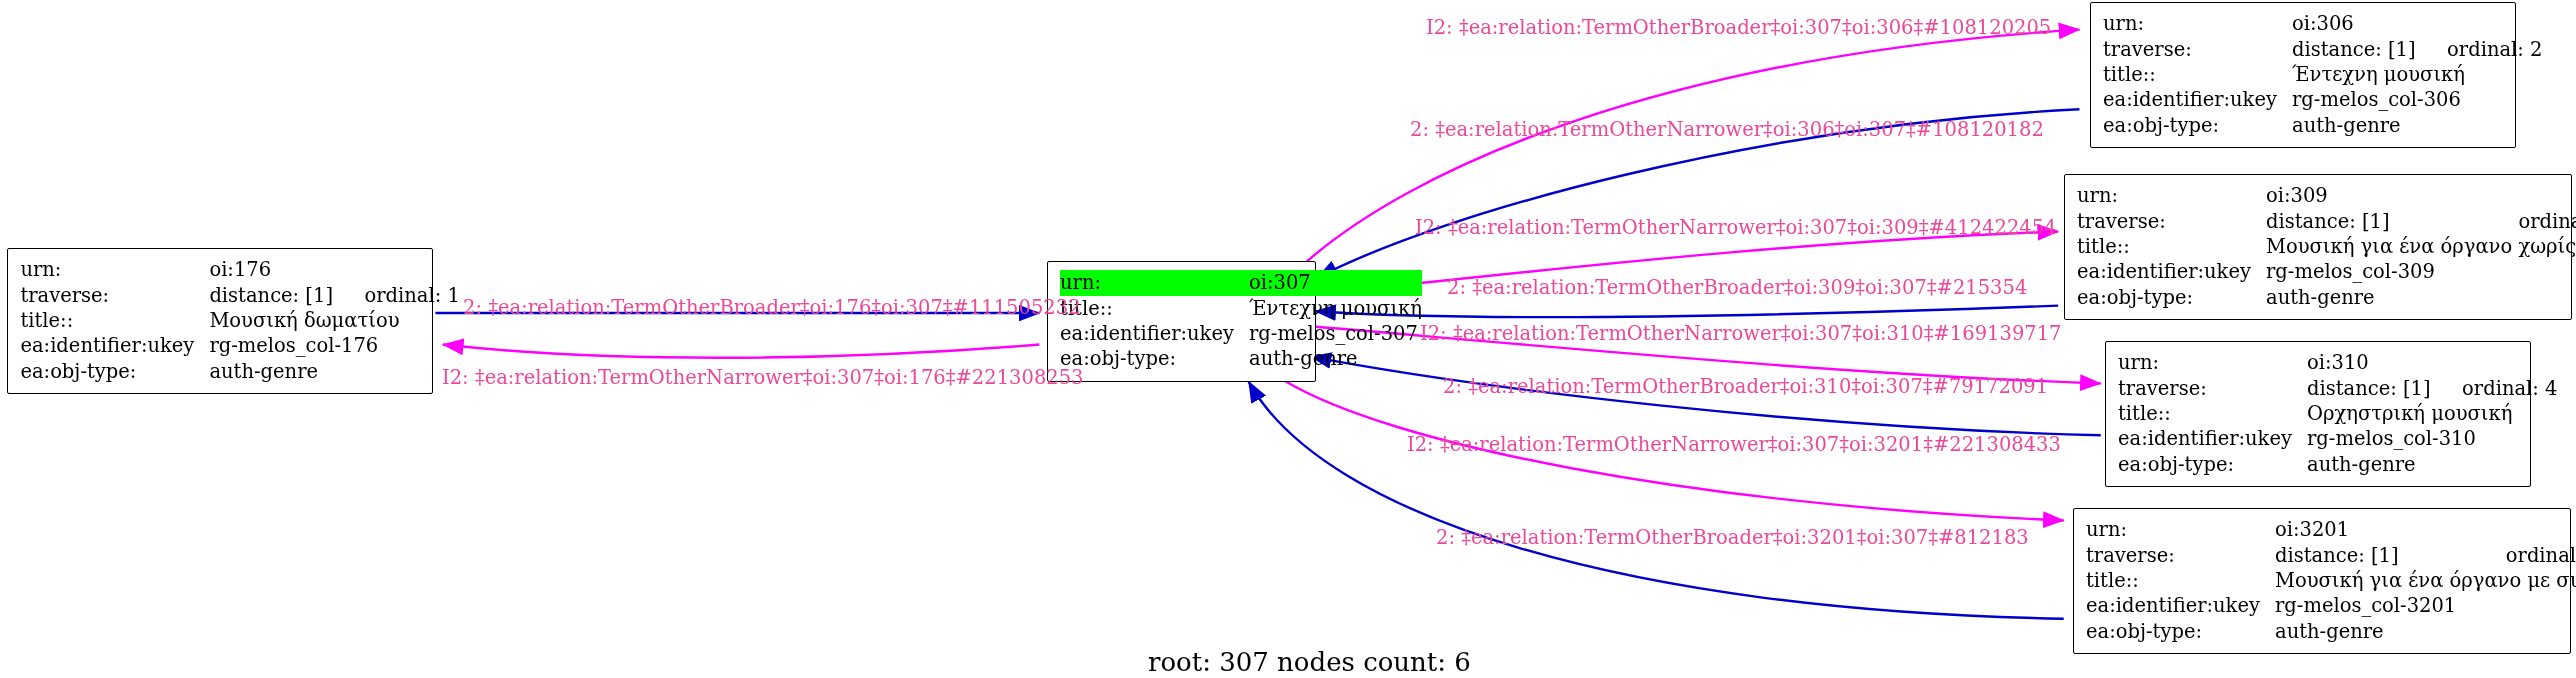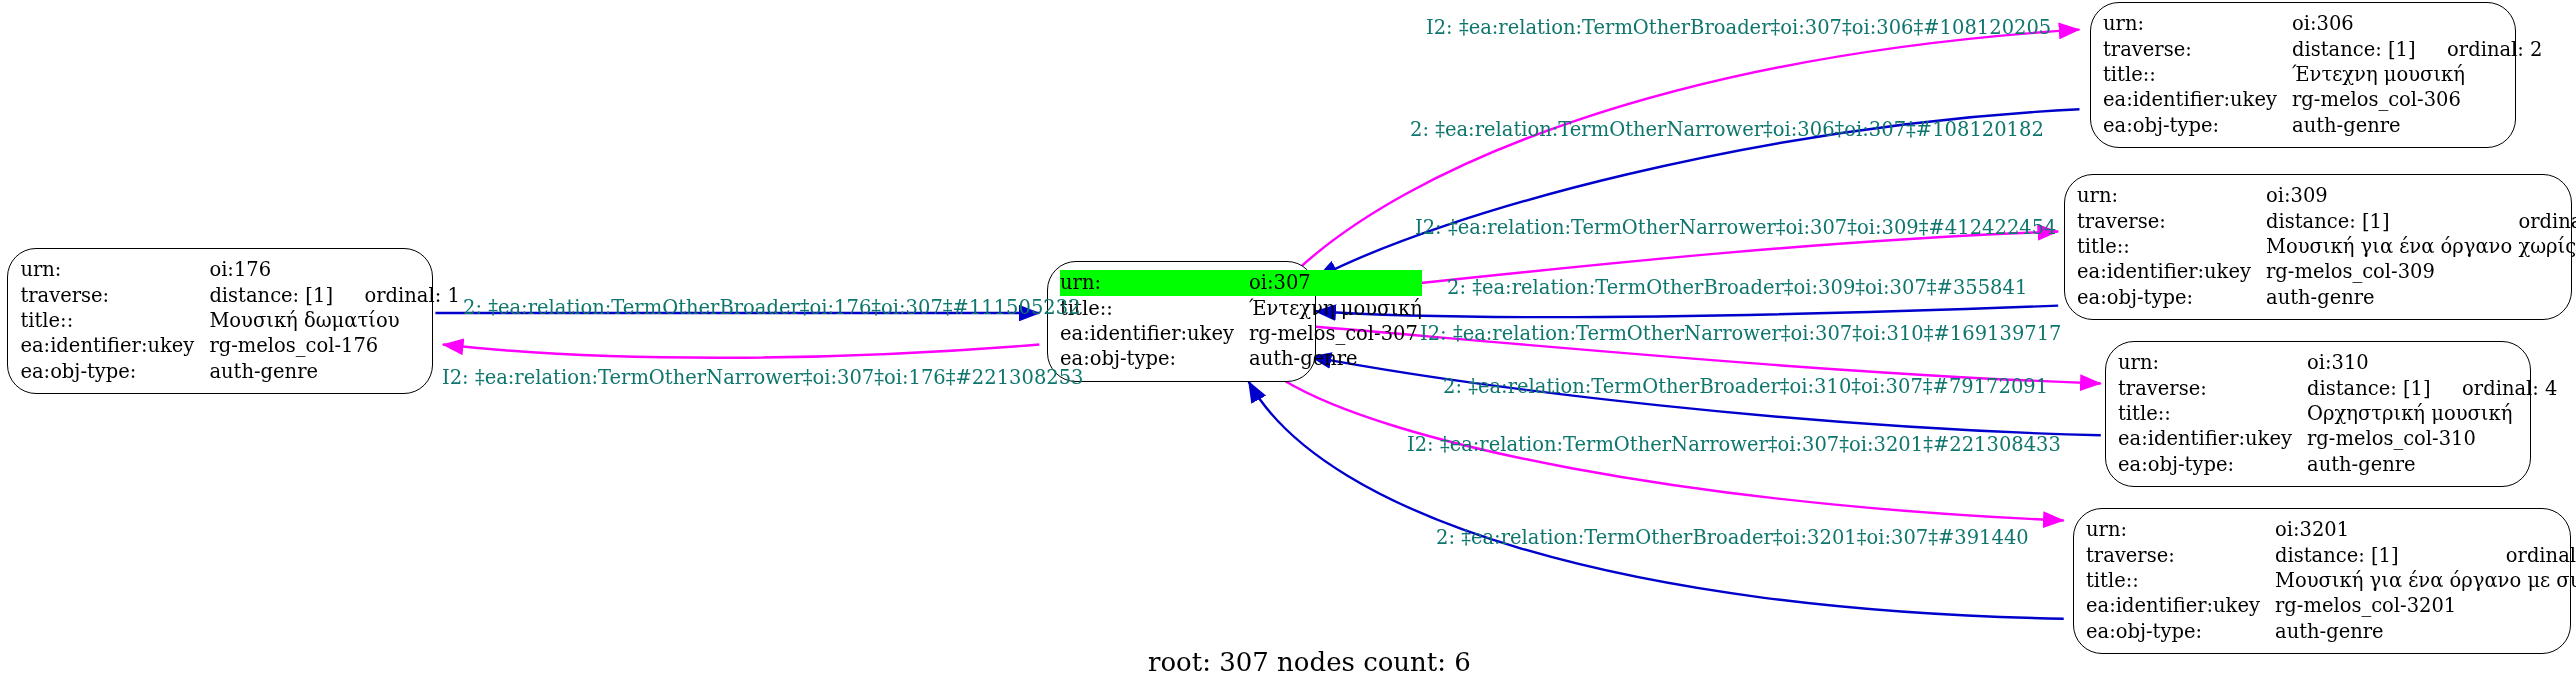--- a/index.html
+++ b/index.html
@@ -19,21 +19,21 @@
     position: absolute;
     left: 0; top: 0;
     width: 2576px;
     height: 678px;
     pointer-events: none;
   }
   .node {
     position: absolute;
     box-sizing: border-box;
     border: 1.5px solid #000000;
-    border-radius: 29px;
+    border-radius: 2px;
     background: #ffffff;
     padding: 8.3px 12px 9.3px 12px;
   }
   .node table {
     border-collapse: collapse;
     border-spacing: 0;
   }
   .node td {
     font-size: 19.5px;
     line-height: 1.30;
@@ -44,21 +44,21 @@
   }
   .node td.k { padding-right: 15px; }
   .node td.v { }
   .node tr.hl td {
     background: #00ff00;
   }
   .node td.sub1 { padding-right: 31.5px; }
   .edge-label {
     position: absolute;
     font-size: 19.5px;
-    color: #0f766e;
+    color: #ec4899;
     white-space: nowrap;
     line-height: 1;
   }
   .footer {
     position: absolute;
     font-size: 26px;
     color: #000000;
     white-space: nowrap;
   }
 </style>
@@ -260,29 +260,29 @@
     </tbody>
       </table>
   </div>
 
   <div class="edge-label" style="left:1426px; top:17.6px;">I2: ‡ea:relation:TermOtherBroader‡oi:307‡oi:306‡#108120205</div>
 
   <div class="edge-label" style="left:1410px; top:120px;">2: ‡ea:relation:TermOtherNarrower‡oi:306‡oi:307‡#108120182</div>
 
   <div class="edge-label" style="left:1415px; top:218px;">I2: ‡ea:relation:TermOtherNarrower‡oi:307‡oi:309‡#412422454</div>
 
-  <div class="edge-label" style="left:1447px; top:278px;">2: ‡ea:relation:TermOtherBroader‡oi:309‡oi:307‡#355841</div>
+  <div class="edge-label" style="left:1447px; top:278px;">2: ‡ea:relation:TermOtherBroader‡oi:309‡oi:307‡#215354</div>
 
   <div class="edge-label" style="left:1420px; top:324px;">I2: ‡ea:relation:TermOtherNarrower‡oi:307‡oi:310‡#169139717</div>
 
   <div class="edge-label" style="left:1443px; top:377px;">2: ‡ea:relation:TermOtherBroader‡oi:310‡oi:307‡#79172091</div>
 
   <div class="edge-label" style="left:1407px; top:435px;">I2: ‡ea:relation:TermOtherNarrower‡oi:307‡oi:3201‡#221308433</div>
 
-  <div class="edge-label" style="left:1436px; top:528px;">2: ‡ea:relation:TermOtherBroader‡oi:3201‡oi:307‡#391440</div>
+  <div class="edge-label" style="left:1436px; top:528px;">2: ‡ea:relation:TermOtherBroader‡oi:3201‡oi:307‡#812183</div>
 
   <div class="edge-label" style="left:463px; top:298px;text-align:center;">2: ‡ea:relation:TermOtherBroader‡oi:176‡oi:307‡#111505232</div>
 
   <div class="edge-label" style="left:442px; top:324px;margin-top:44px;">I2: ‡ea:relation:TermOtherNarrower‡oi:307‡oi:176‡#221308253</div>
 
   <div class="footer" style="left:1148px; top:647px;">root: 307 nodes count: 6</div>
 
 </div>
 
 

